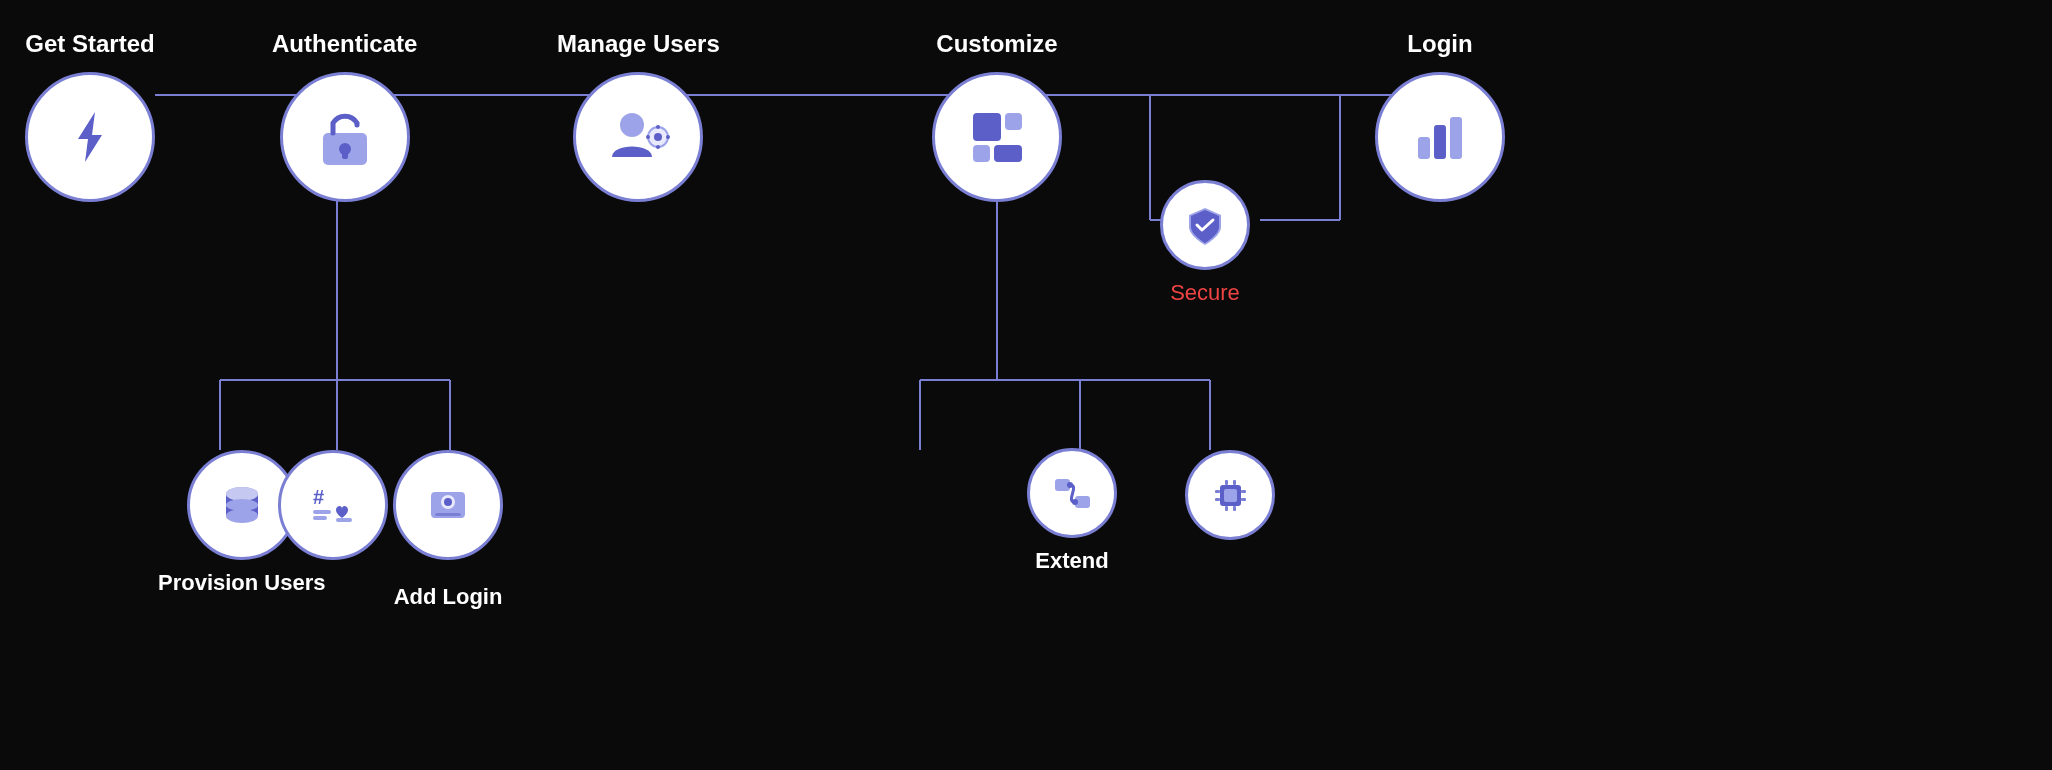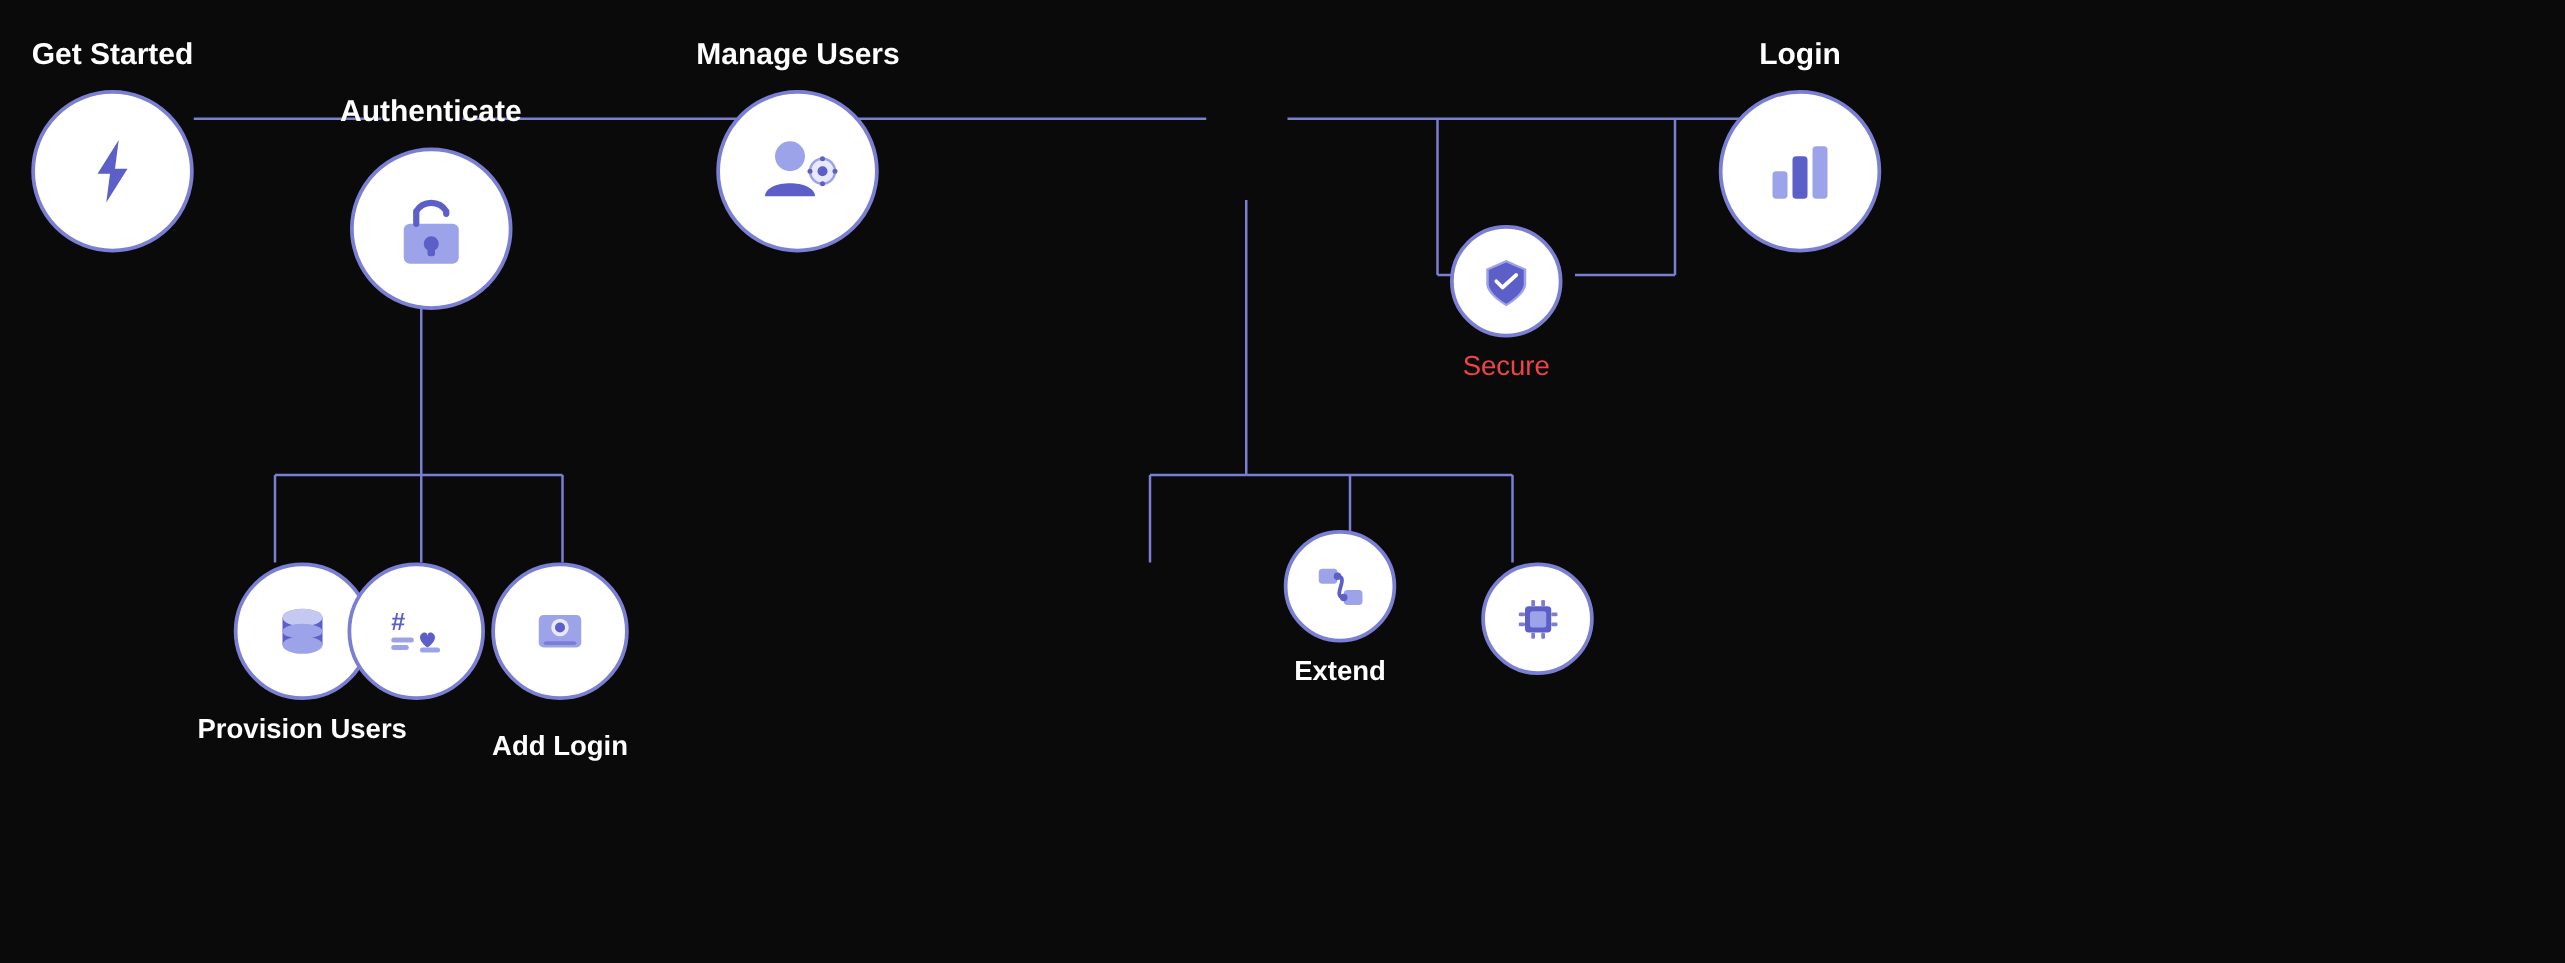--- a/index.html
+++ b/index.html
@@ -122,21 +122,21 @@
 
   <div class="node" style="left:25px; top:30px;">
     <div class="top-label">Get Started</div>
     <div class="circle circle-large circle-bordered">
       <svg width="60" height="60" viewBox="0 0 60 60" fill="none">
         <polygon points="35,5 18,32 28,32 25,55 42,28 32,28" fill="#5b5fc7"></polygon>
       </svg>
     </div>
   </div>
 
-  <div class="node" style="left:272px; top:30px;margin-top:46px;">
+  <div class="node" style="left:272px; top:30px;">
     <div class="top-label">Authenticate</div>
     <div class="circle circle-large circle-bordered">
 
       <svg width="60" height="65" viewBox="0 0 60 65" fill="none">
         <rect x="8" y="28" width="44" height="32" rx="5" fill="#9da3e8"></rect>
         <path d="M18 28 V18 A14 14 0 0 1 42 18 V20" stroke="#5b5fc7" stroke-width="5" stroke-linecap="round" fill="none"></path>
         <circle cx="30" cy="44" r="6" fill="#5b5fc7"></circle>
         <rect x="27" y="46" width="6" height="8" rx="2" fill="#5b5fc7"></rect>
       </svg>
     </div>
@@ -152,20 +152,32 @@
         <circle cx="52" cy="32" r="10" fill="#e8e9fc" stroke="#9da3e8" stroke-width="2"></circle>
         <circle cx="52" cy="32" r="4" fill="#5b5fc7"></circle>
         <rect x="50" y="20" width="4" height="4" rx="2" fill="#5b5fc7"></rect>
         <rect x="50" y="40" width="4" height="4" rx="2" fill="#5b5fc7"></rect>
         <rect x="40" y="30" width="4" height="4" rx="2" fill="#5b5fc7"></rect>
         <rect x="60" y="30" width="4" height="4" rx="2" fill="#5b5fc7"></rect>
       </svg>
     </div>
   </div>
 
+  <div class="node" style="left:932px; top:30px;">
+    <div class="top-label">Customize</div>
+    <div class="circle circle-large circle-bordered">
+
+      <svg width="65" height="65" viewBox="0 0 65 65" fill="none">
+        <rect x="8" y="8" width="28" height="28" rx="4" fill="#5b5fc7"></rect>
+        <rect x="40" y="8" width="17" height="17" rx="4" fill="#9da3e8"></rect>
+        <rect x="8" y="40" width="17" height="17" rx="4" fill="#9da3e8"></rect>
+        <rect x="29" y="40" width="28" height="17" rx="4" fill="#5b5fc7"></rect>
+      </svg>
+    </div>
+  </div>
 
   <div class="node" style="left:1375px; top:30px;">
     <div class="top-label">Login</div>
     <div class="circle circle-large circle-bordered">
 
       <svg width="60" height="60" viewBox="0 0 60 60" fill="none">
         <rect x="8" y="30" width="12" height="22" rx="3" fill="#9da3e8"></rect>
         <rect x="24" y="18" width="12" height="34" rx="3" fill="#5b5fc7"></rect>
         <rect x="40" y="10" width="12" height="42" rx="3" fill="#9da3e8"></rect>
       </svg>
@@ -206,21 +218,21 @@
         <rect x="8" y="12" width="34" height="26" rx="4" fill="#9da3e8"></rect>
         <circle cx="25" cy="22" r="7" fill="#e8e9fc"></circle>
         <circle cx="25" cy="22" r="4" fill="#5b5fc7"></circle>
         <rect x="12" y="33" width="26" height="3" rx="2" fill="#7b7fd4"></rect>
       </svg>
     </div>
     <div class="node-label">Add Login</div>
   </div>
 
 
-  <div class="node" style="left:1027px; top:424px;">
+  <div class="node" style="left:1027px; top:448px;">
     <div class="circle circle-small circle-bordered">
 
       <svg width="45" height="45" viewBox="0 0 45 45" fill="none">
         <rect x="5" y="8" width="15" height="12" rx="3" fill="#9da3e8"></rect>
         <rect x="25" y="25" width="15" height="12" rx="3" fill="#9da3e8"></rect>
         <path d="M20 14 C30 14 15 31 25 31" stroke="#5b5fc7" stroke-width="3" fill="none" stroke-linecap="round"></path>
         <circle cx="20" cy="14" r="3" fill="#5b5fc7"></circle>
         <circle cx="25" cy="31" r="3" fill="#5b5fc7"></circle>
       </svg>
     </div>

